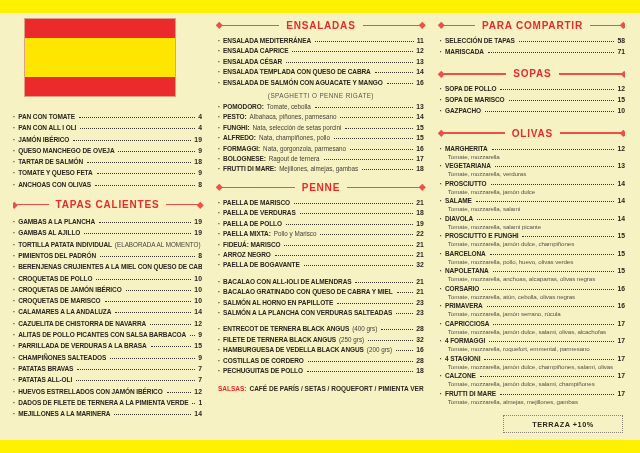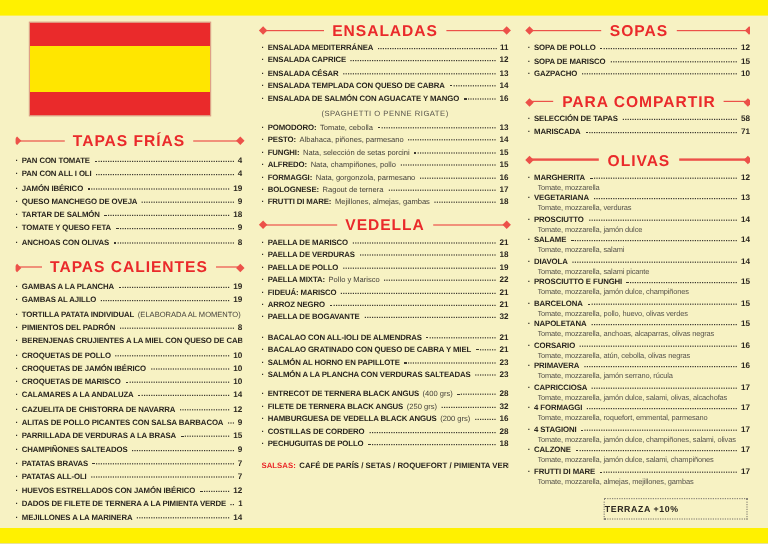--- a/index.html
+++ b/index.html
@@ -28,21 +28,21 @@
       var(--red,#ea2a2b) 75% 100%);
     outline:1px solid rgba(190,60,60,.45);
   }
 
   
   .sec{margin-bottom:6px;}
   .sec-head{display:flex;align-items:center;margin:6px 0 4px;}
   .c0 .sec-head{margin:8px 0 5px;}
   .c2 .sec{margin-bottom:10px;}
   .sec-title{
-    font-weight:bold;font-size:13px;letter-spacing:.8px;line-height:13px;
+    font-weight:bold;font-size:10px;letter-spacing:.8px;line-height:13px;
     color:var(--red,#ea2a2b);padding:0 7px;white-space:nowrap;
   }
   .hline{flex:1;height:1.3px;background:var(--red,#ea2a2b);opacity:.8;position:relative;}
   .hline::after{
     content:'';position:absolute;top:50%;width:4.5px;height:4.5px;
     background:var(--red,#ea2a2b);transform:translateY(-50%) rotate(45deg);
   }
   .hl-l::after{left:-1px;}
   .hl-r::after{right:-1px;}
   .sec-sub{
@@ -79,39 +79,34 @@
   .salsas{
     display:flex;align-items:baseline;white-space:nowrap;overflow:hidden;
     font-weight:bold;font-size:6.5px;line-height:10px;margin-top:8px;
     color:var(--ink,#2a261f);
   }
   .salsas .lbl{color:var(--red,#ea2a2b);margin-right:3px;}
 
   
   .terrace{
     width:118px;margin:2px 2px 0 auto;padding:4px 0 3.5px;
-    border:1px dotted #8a8577;
+    border:1px dotted #8a8577;text-align:center;
     font-weight:bold;font-size:7.3px;letter-spacing:.5px;
     color:var(--ink,#2a261f);
   }
 </style>
 </head>
 <body>
 
 <div class="page">
   <div class="bar top"></div>
   <div class="content">
     <div class="col c0">
         <div class="flag"></div>
         <section class="sec">
-          <div class="sec-head">
-            <span class="hline hl-l"></span>
-            <span class="sec-title">TAPAS FRÍAS</span>
-            <span class="hline hl-r"></span>
-          </div>
           <div class="item">
             <span class="bullet">·</span>
             <span class="name">PAN CON TOMATE</span>
             <span class="leader"></span>
             <span class="price">4</span>
           </div>
           <div class="item">
             <span class="bullet">·</span>
             <span class="name">PAN CON ALL I OLI</span>
             <span class="leader"></span>
@@ -347,21 +342,21 @@
             <span class="bullet">·</span>
             <span class="name">FRUTTI DI MARE:</span>
             <span class="note">Mejillones, almejas, gambas</span>
             <span class="leader"></span>
             <span class="price">18</span>
           </div>
         </section>
         <section class="sec">
           <div class="sec-head">
             <span class="hline hl-l"></span>
-            <span class="sec-title">VEDELLA</span>
+            <span class="sec-title">PENNE</span>
             <span class="hline hl-r"></span>
           </div>
           <div class="item">
             <span class="bullet">·</span>
             <span class="name">PAELLA DE MARISCO</span>
             <span class="leader"></span>
             <span class="price">21</span>
           </div>
           <div class="item">
             <span class="bullet">·</span>
@@ -461,20 +456,39 @@
             <span class="leader"></span>
             <span class="price">18</span>
           </div>
           <div class="salsas">
             <span class="lbl">SALSAS:</span>
             <span class="txt">CAFÉ DE PARÍS / SETAS / ROQUEFORT / PIMIENTA VERDE</span>
           </div>
         </section>
       </div>
     <div class="col c2">
+        <section class="sec">
+          <div class="sec-head">
+            <span class="hline hl-l"></span>
+            <span class="sec-title">PARA COMPARTIR</span>
+            <span class="hline hl-r"></span>
+          </div>
+          <div class="item">
+            <span class="bullet">·</span>
+            <span class="name">SELECCIÓN DE TAPAS</span>
+            <span class="leader"></span>
+            <span class="price">58</span>
+          </div>
+          <div class="item">
+            <span class="bullet">·</span>
+            <span class="name">MARISCADA</span>
+            <span class="leader"></span>
+            <span class="price">71</span>
+          </div>
+        </section>
         <section class="sec">
           <div class="sec-head">
             <span class="hline hl-l"></span>
             <span class="sec-title">SOPAS</span>
             <span class="hline hl-r"></span>
           </div>
           <div class="item">
             <span class="bullet">·</span>
             <span class="name">SOPA DE POLLO</span>
             <span class="leader"></span>
@@ -484,39 +498,20 @@
             <span class="bullet">·</span>
             <span class="name">SOPA DE MARISCO</span>
             <span class="leader"></span>
             <span class="price">15</span>
           </div>
           <div class="item">
             <span class="bullet">·</span>
             <span class="name">GAZPACHO</span>
             <span class="leader"></span>
             <span class="price">10</span>
-          </div>
-        </section>
-        <section class="sec">
-          <div class="sec-head">
-            <span class="hline hl-l"></span>
-            <span class="sec-title">PARA COMPARTIR</span>
-            <span class="hline hl-r"></span>
-          </div>
-          <div class="item">
-            <span class="bullet">·</span>
-            <span class="name">SELECCIÓN DE TAPAS</span>
-            <span class="leader"></span>
-            <span class="price">58</span>
-          </div>
-          <div class="item">
-            <span class="bullet">·</span>
-            <span class="name">MARISCADA</span>
-            <span class="leader"></span>
-            <span class="price">71</span>
           </div>
         </section>
         <section class="sec">
           <div class="sec-head">
             <span class="hline hl-l"></span>
             <span class="sec-title">OLIVAS</span>
             <span class="hline hl-r"></span>
           </div>
           <div class="pz">
             <div class="item">

